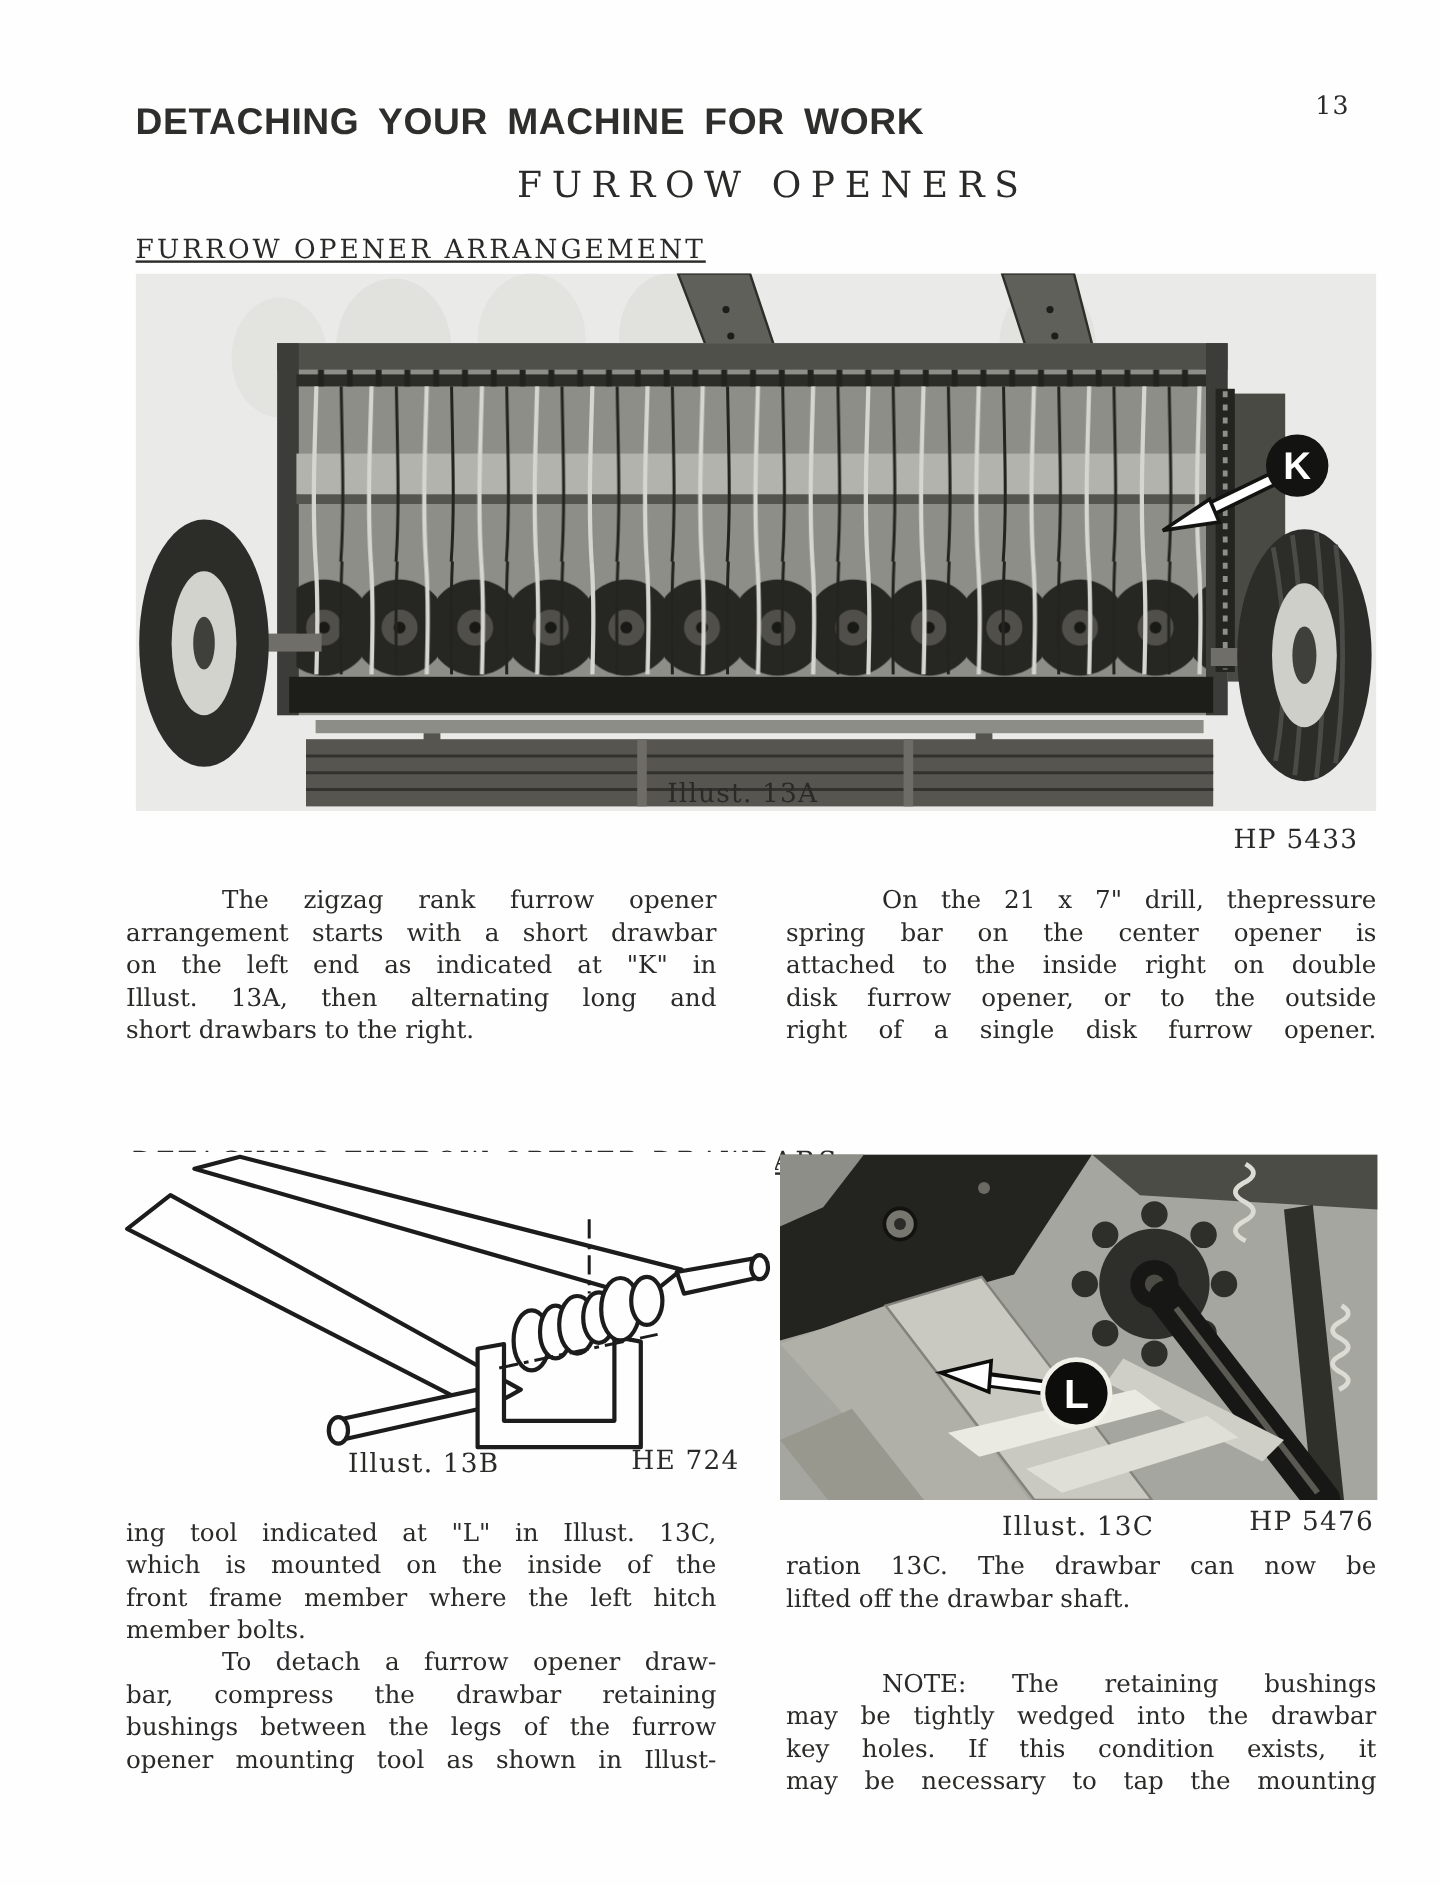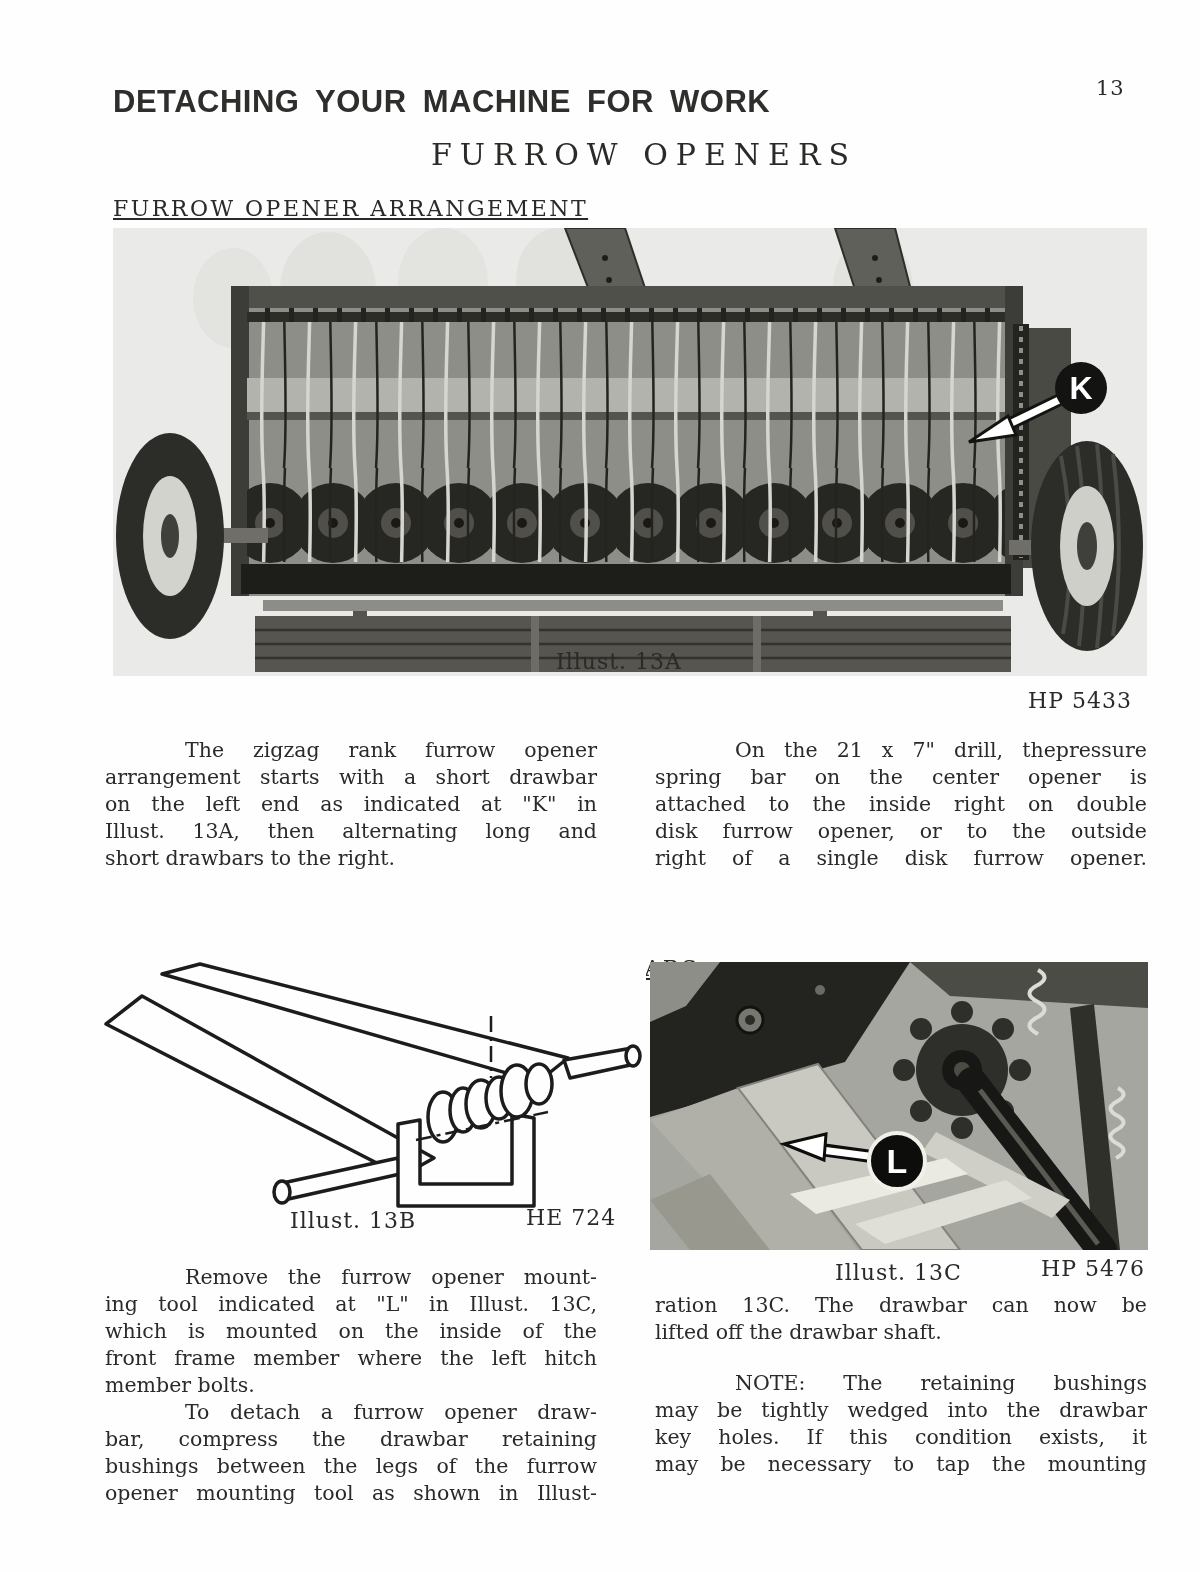--- a/index.html
+++ b/index.html
@@ -32,21 +32,21 @@
   .capB2{left:526px;top:1205px;}
   .capC1{left:835px;top:1260px;}
   .capC2{left:1041px;top:1256px;}
   .textcol{position:absolute;width:492px;font-size:20.5px;line-height:27px;}
   .colL1{left:105px;top:737px;}
   .colR1{left:655px;top:737px;}
   .colL2{left:105px;top:1264px;}
   .colR2{left:655px;top:1292px;}
   .para{margin:0;}
   .para + .para{}
-  .colR2 .para + .para{margin-top:24px;}
+  .colR2 .para + .para{margin-top:44px;}
   .line{text-align:justify;text-align-last:justify;}
   .line.last{text-align-last:left;}
   .line.indent{text-indent:80px;}
   .callout-text{font-family:"Liberation Sans",sans-serif;font-weight:bold;fill:#ffffff;}
 </style>
 </head>
 <body>
 
 <div class="page">
 
@@ -244,21 +244,20 @@
         <circle cx="247" cy="199" r="28" fill="#0d0d0b" stroke="#f1f1ea" stroke-width="4"></circle>
         <text class="callout-text" x="247" y="211" text-anchor="middle" font-size="34">L</text>
       </g>
     </svg>
   </div>
   <div class="caption capC1">Illust. 13C</div>
   <div class="caption capC2">HP 5476</div>
 
   <div class="textcol colL2">
     <div class="para">
-        <div class="line indent">Remove the furrow opener mount-</div>
         <div class="line">ing tool indicated at "L" in Illust. 13C,</div>
         <div class="line">which is mounted on the inside of the</div>
         <div class="line">front frame member where the left hitch</div>
         <div class="line last">member bolts.</div>
       </div>
     <div class="para">
         <div class="line indent">To detach a furrow opener draw-</div>
         <div class="line">bar, compress the drawbar retaining</div>
         <div class="line">bushings between the legs of the furrow</div>
         <div class="line">opener mounting tool as shown in Illust-</div>

